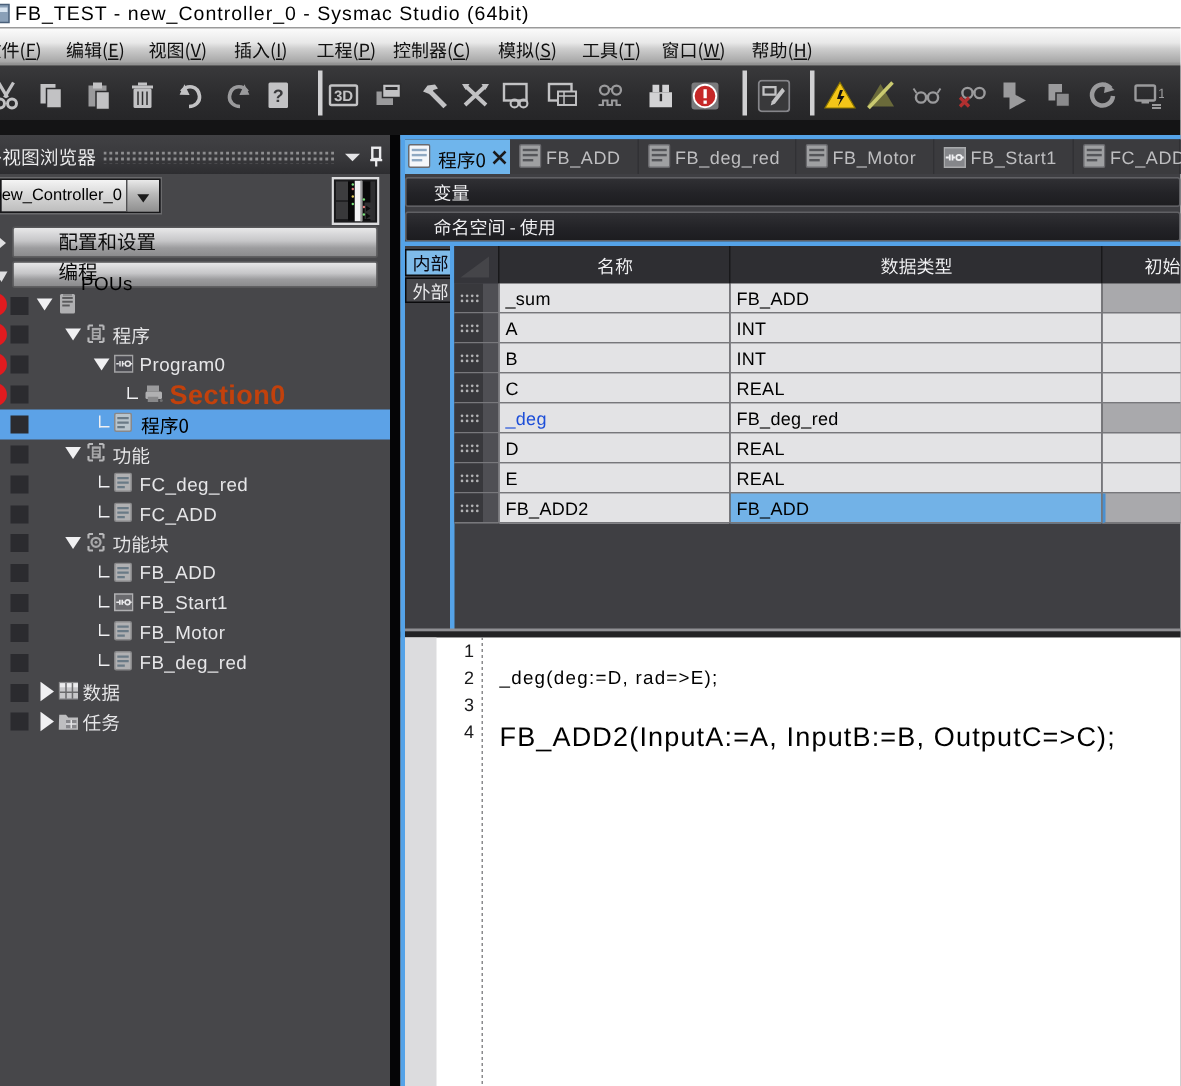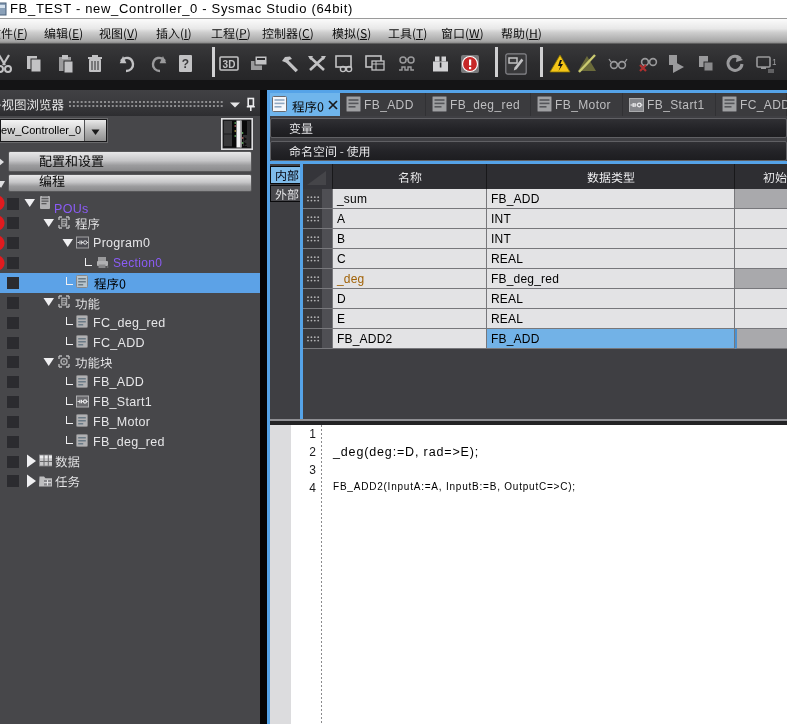--- a/index.html
+++ b/index.html
@@ -236,21 +236,21 @@
 <svg style="position:absolute;left:24px;top:198px;z-index:6" width="12" height="10" viewBox="0 0 12 10">
     <path d="M0.5 1 L11 1 L5.7 9 Z" fill="#f0f0f2"></path>
   </svg>
 <svg style="position:absolute;left:39px;top:196px;z-index:6" width="13" height="14" viewBox="0 0 13 14">
     <rect x="1" y="0" width="10" height="13" rx="1" fill="#b0b0b2"></rect>
     <rect x="2.5" y="2" width="7" height="1.3" fill="#5a5a5c"></rect>
     <rect x="2.5" y="4.5" width="7" height="1.3" fill="#5a5a5c"></rect>
     <rect x="2.5" y="7" width="5" height="1.3" fill="#5a5a5c"></rect>
     <rect x="3" y="-1" width="6" height="2.4" fill="#8a8a8c"></rect>
   </svg>
-<div style="position:absolute;left:54px;top:201px;font-size:12.5px;letter-spacing:0.3px;line-height:16px;color:#8b5cf6;z-index:6;">POUs</div>
+<div style="position:absolute;left:54px;top:181px;font-size:12.5px;letter-spacing:0.3px;line-height:16px;color:#000000;z-index:6;">POUs</div>
 <svg style="position:absolute;left:-1px;top:215px;" width="8" height="16" viewBox="0 0 8 16">
     <circle cx="-2" cy="8" r="7.6" fill="#e11b1f"></circle>
   </svg>
 <div style="position:absolute;left:6.5px;top:217.4px;width:12px;height:12px;background:#2b2b2f;z-index:6;"></div>
 <svg style="position:absolute;left:43px;top:218px;z-index:6" width="12" height="10" viewBox="0 0 12 10">
     <path d="M0.5 1 L11 1 L5.7 9 Z" fill="#f0f0f2"></path>
   </svg>
 <svg style="position:absolute;left:58px;top:216px;z-index:6" width="13" height="14" viewBox="0 0 13 14">
     <path d="M1 1 h3 M1 1 v3 M11 1 h-3 M11 1 v3 M1 12 h3 M1 12 v-3 M11 12 h-3 M11 12 v-3" stroke="#b8b8ba" stroke-width="1.4" fill="none"></path>
     <rect x="3.2" y="2.6" width="6" height="8" fill="#a8a8aa"></rect>
@@ -279,21 +279,21 @@
     <circle cx="-2" cy="8" r="7.6" fill="#e11b1f"></circle>
   </svg>
 <div style="position:absolute;left:6.5px;top:257.1px;width:12px;height:12px;background:#2b2b2f;z-index:6;"></div>
 <div style="position:absolute;left:85px;top:257.6px;width:7px;height:8px;border-left:1.6px solid #f0f0f2;border-bottom:1.6px solid #f0f0f2;z-index:6;"></div>
 <svg style="position:absolute;left:96px;top:256px;z-index:6" width="13" height="14" viewBox="0 0 13 14">
     <rect x="2" y="1" width="8" height="4" fill="#9a9a9c"></rect>
     <rect x="1" y="5" width="11" height="5" rx="1" fill="#b0b0b2"></rect>
     <rect x="2.5" y="8.5" width="7" height="3.5" fill="#88888a"></rect>
     <circle cx="11.5" cy="11" r="1" fill="#707072"></circle>
   </svg>
-<div style="position:absolute;left:113px;top:255.1px;font-size:12px;letter-spacing:0.3px;line-height:16px;color:#8b5cf6;z-index:6;">Section0</div>
+<div style="position:absolute;left:113px;top:255.1px;font-size:18px;letter-spacing:0.3px;line-height:16px;color:#c2410c;z-index:6;font-weight:bold;">Section0</div>
 <div style="position:absolute;left:0;top:273.0px;width:260px;height:19.9px;background:#5ca2e7;"></div>
 <div style="position:absolute;left:6.5px;top:276.9px;width:12px;height:12px;background:#2b2b2f;z-index:6;"></div>
 <div style="position:absolute;left:66px;top:277.4px;width:7px;height:8px;border-left:1.6px solid #f0f0f2;border-bottom:1.6px solid #f0f0f2;z-index:6;"></div>
 <svg style="position:absolute;left:76px;top:275px;z-index:6" width="13" height="14" viewBox="0 0 13 14">
     <rect x="0.5" y="0.5" width="11" height="12" rx="1" fill="#b8c4cc" stroke="#88888a"></rect>
     <rect x="2.2" y="3" width="7.6" height="1.5" fill="#6a7a86"></rect>
     <rect x="2.2" y="6" width="7.6" height="1.5" fill="#6a7a86"></rect>
     <rect x="2.2" y="9" width="5" height="1.5" fill="#6a7a86"></rect>
   </svg>
 <svg style="position:absolute;left:93px;top:275.6px;z-index:6;opacity:1.0" width="34" height="17" viewBox="0 0 34 17">
@@ -571,21 +571,21 @@
     <circle cx="4.0" cy="2.2" r="0.9" fill="#b2b2b4"></circle>
     <circle cx="7.4" cy="2.2" r="0.9" fill="#b2b2b4"></circle>
     <circle cx="10.8" cy="2.2" r="0.9" fill="#b2b2b4"></circle>
     <circle cx="14.2" cy="2.2" r="0.9" fill="#b2b2b4"></circle>
     <circle cx="4.0" cy="5.6" r="0.9" fill="#b2b2b4"></circle>
     <circle cx="7.4" cy="5.6" r="0.9" fill="#b2b2b4"></circle>
     <circle cx="10.8" cy="5.6" r="0.9" fill="#b2b2b4"></circle>
     <circle cx="14.2" cy="5.6" r="0.9" fill="#b2b2b4"></circle>
   </svg>
 <div style="position:absolute;left:333px;top:268.5px;width:153px;height:20px;background:#e3e3e5;border-bottom:1px solid #77777b;"></div>
-<div style="position:absolute;left:337px;top:271.0px;font-size:12px;letter-spacing:0.2px;line-height:16px;color:#a16207;z-index:6;">_deg</div>
+<div style="position:absolute;left:337px;top:271.0px;font-size:12px;letter-spacing:0.2px;line-height:16px;color:#1d4ed8;z-index:6;">_deg</div>
 <div style="position:absolute;left:487px;top:268.5px;width:247px;height:20px;background:#e3e3e5;border-bottom:1px solid #77777b;"></div>
 <div style="position:absolute;left:491px;top:271.0px;font-size:12px;letter-spacing:0.2px;line-height:16px;color:#000;z-index:6;">FB_deg_red</div>
 <div style="position:absolute;left:735px;top:268.5px;width:52px;height:20px;background:#a9a9ac;border-bottom:1px solid #77777b;"></div>
 <div style="position:absolute;left:303px;top:288.5px;width:29px;height:20px;background:#4f4f54;border-bottom:1px solid #78787c;"></div>
 <div style="position:absolute;left:303px;top:288.5px;width:19px;height:19px;background:#38383c;"></div>
 <svg style="position:absolute;left:304px;top:294.5px;" width="18" height="9" viewBox="0 0 18 9">
     <circle cx="4.0" cy="2.2" r="0.9" fill="#b2b2b4"></circle>
     <circle cx="7.4" cy="2.2" r="0.9" fill="#b2b2b4"></circle>
     <circle cx="10.8" cy="2.2" r="0.9" fill="#b2b2b4"></circle>
     <circle cx="14.2" cy="2.2" r="0.9" fill="#b2b2b4"></circle>
@@ -639,12 +639,12 @@
 <div style="position:absolute;left:270px;top:419px;width:517px;height:1.5px;background:#8f8f93;"></div>
 <div style="position:absolute;left:267px;top:420.5px;width:520px;height:4.5px;background:#232325;"></div>
 <div style="position:absolute;left:270px;top:425px;width:517px;height:299px;background:#ffffff;"></div>
 <div style="position:absolute;left:270px;top:425px;width:21px;height:299px;background:#dcdcde;"></div>
 <div style="position:absolute;left:321px;top:425px;width:1px;height:299px;background:repeating-linear-gradient(#8a8a8c 0,#8a8a8c 2px,transparent 2px,transparent 4px);"></div>
 <div style="position:absolute;left:296px;top:427.2px;width:20px;text-align:right;font-size:12px;color:#1a1a1c;">1</div>
 <div style="position:absolute;left:296px;top:445.2px;width:20px;text-align:right;font-size:12px;color:#1a1a1c;">2</div>
 <div style="position:absolute;left:296px;top:463.2px;width:20px;text-align:right;font-size:12px;color:#1a1a1c;">3</div>
 <div style="position:absolute;left:296px;top:481.2px;width:20px;text-align:right;font-size:12px;color:#1a1a1c;">4</div>
 <div style="position:absolute;left:333px;top:445.2px;font-size:12.5px;letter-spacing:0.85px;color:#000;">_deg(deg:=D, rad=&gt;E);</div>
-<div style="position:absolute;left:333px;top:481.2px;font-size:10px;letter-spacing:0.78px;color:#000;">FB_ADD2(InputA:=A, InputB:=B, OutputC=&gt;C);</div>
+<div style="position:absolute;left:333px;top:481.2px;font-size:18px;letter-spacing:0.78px;color:#000;">FB_ADD2(InputA:=A, InputB:=B, OutputC=&gt;C);</div>
 </body></html>

